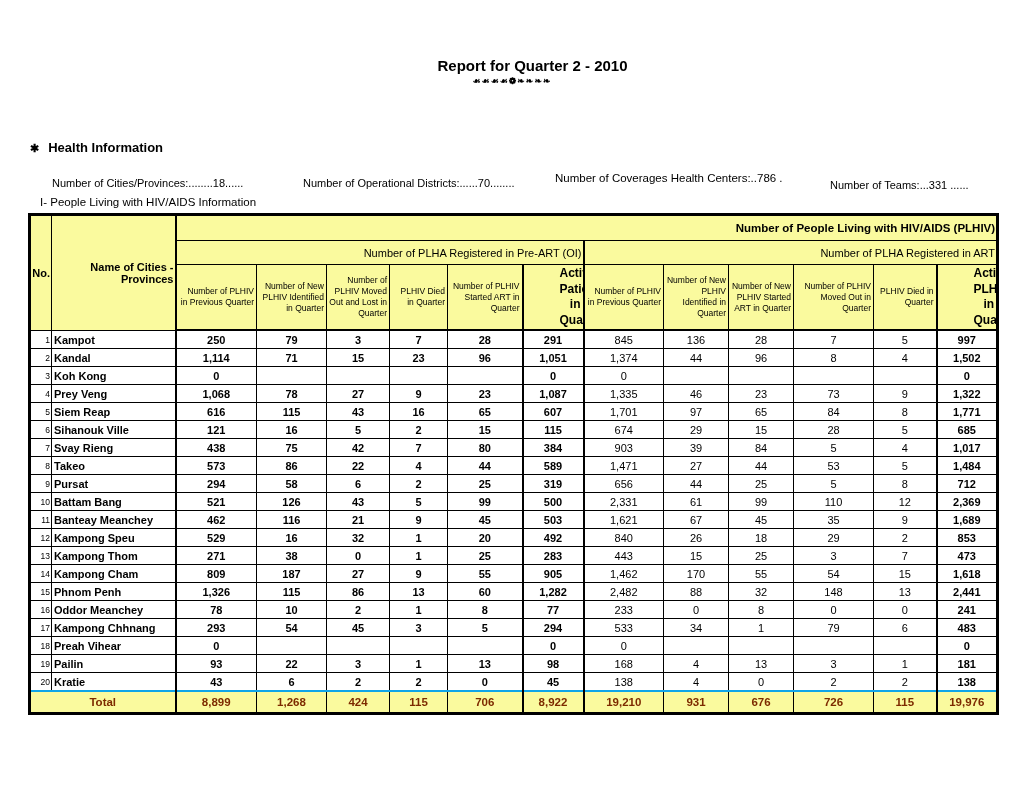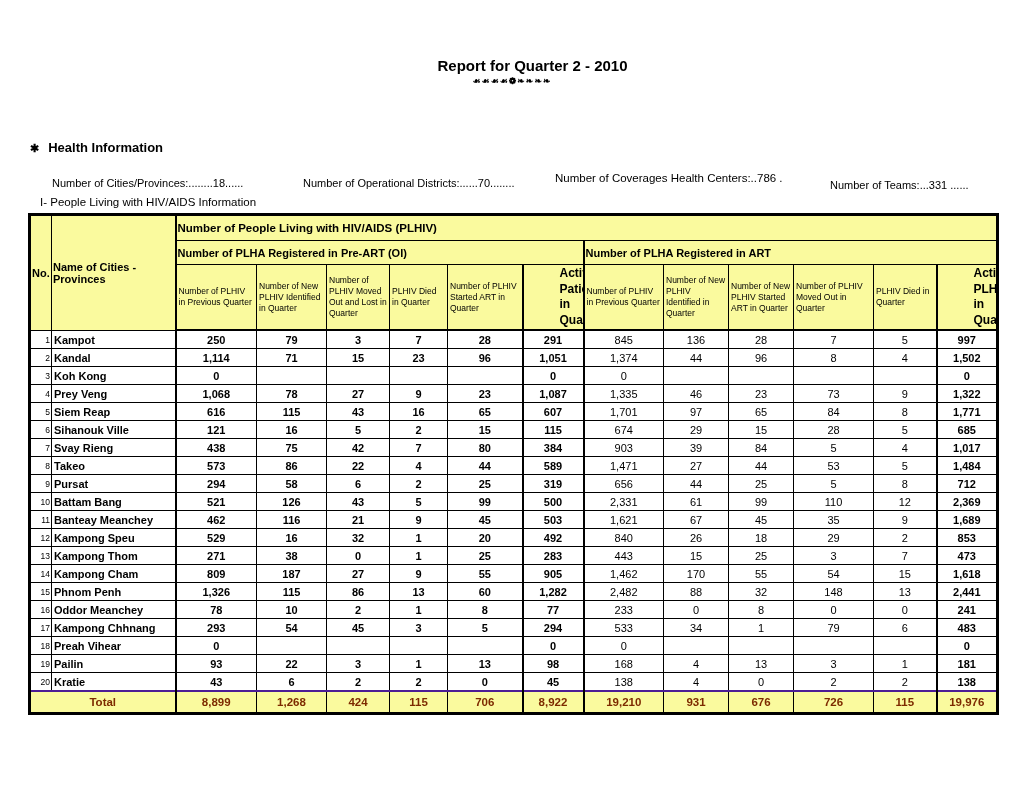--- a/index.html
+++ b/index.html
@@ -23,39 +23,39 @@
   .info-2{left:555px;top:1px;font-size:11.5px;}
   .info-3{left:830px;top:8px;}
 
   .section-title{position:absolute;top:196px;left:40px;font-size:11.5px;font-weight:normal;}
 
   table.report{
     position:absolute;top:213px;left:28px;width:968px;
     border-collapse:collapse;table-layout:fixed;border:3px solid #000;
   }
   table.report th, table.report td{border:1px solid #000;overflow:hidden;vertical-align:middle;}
-  thead th{background:#FAFA9E;text-align:left;}
+  thead th{background:#FAFA9E;text-align:right;}
   th.group-head{font-size:11.5px;font-weight:bold;height:22px;}
-  th.sub-head{font-size:11px;font-weight:bold;height:21px;}
+  th.sub-head{font-size:11px;font-weight:normal;height:21px;}
   th.corner{font-size:11px;font-weight:bold;}
   th.col-head{font-size:8.5px;font-weight:normal;height:62px;line-height:1.3;padding:1px 2px;}
   th.col-head.active{font-weight:bold;font-size:12px;padding-left:36px;}
   thead tr.col-row th{border-bottom:2px solid #000;}
   .thick-l{border-left-width:2px !important;}
   .thick-r{border-right-width:2px !important;}
 
   tbody td{height:17px;font-size:11px;text-align:center;padding:0 2px;}
   td.row-no{font-size:8.5px;text-align:right;padding-right:1px;}
   td.row-name{text-align:left;font-weight:bold;padding-left:2px;white-space:nowrap;}
   td.pre{font-weight:bold;}
   td.art{font-weight:normal;}
   td.active{font-weight:bold;}
   tr.total-row td{
     background:#FAFA9E;color:#7D2B00;font-weight:bold;height:20px;
-    border-top:2px solid #4c1d95;font-size:11.5px;
+    border-top:2px solid #0ea5e9;font-size:11.5px;
   }
 </style>
 </head>
 <body>
 
 <div class="title-block">
   <div class="t3">Report  for Quarter 2 - 2010</div>
   <div class="orn">☙☙☙☙❁❧❧❧❧</div>
 </div>
 

